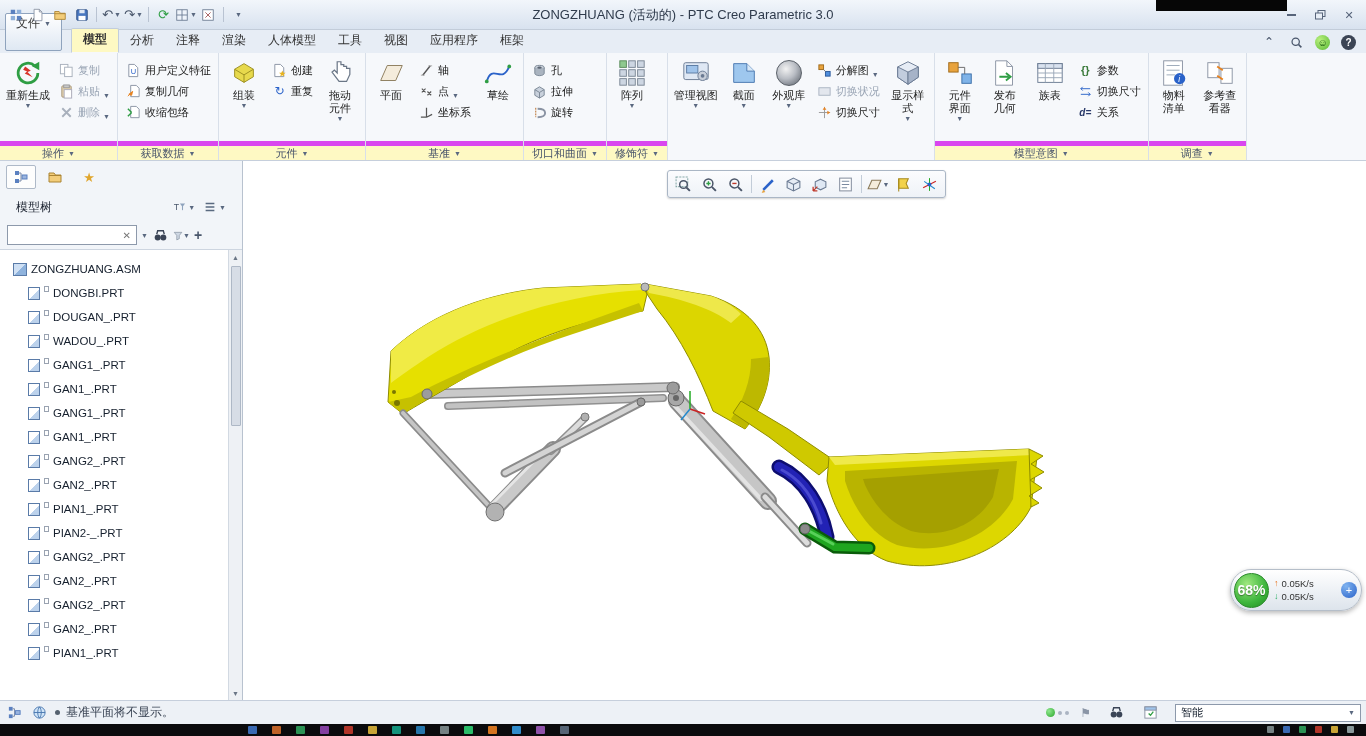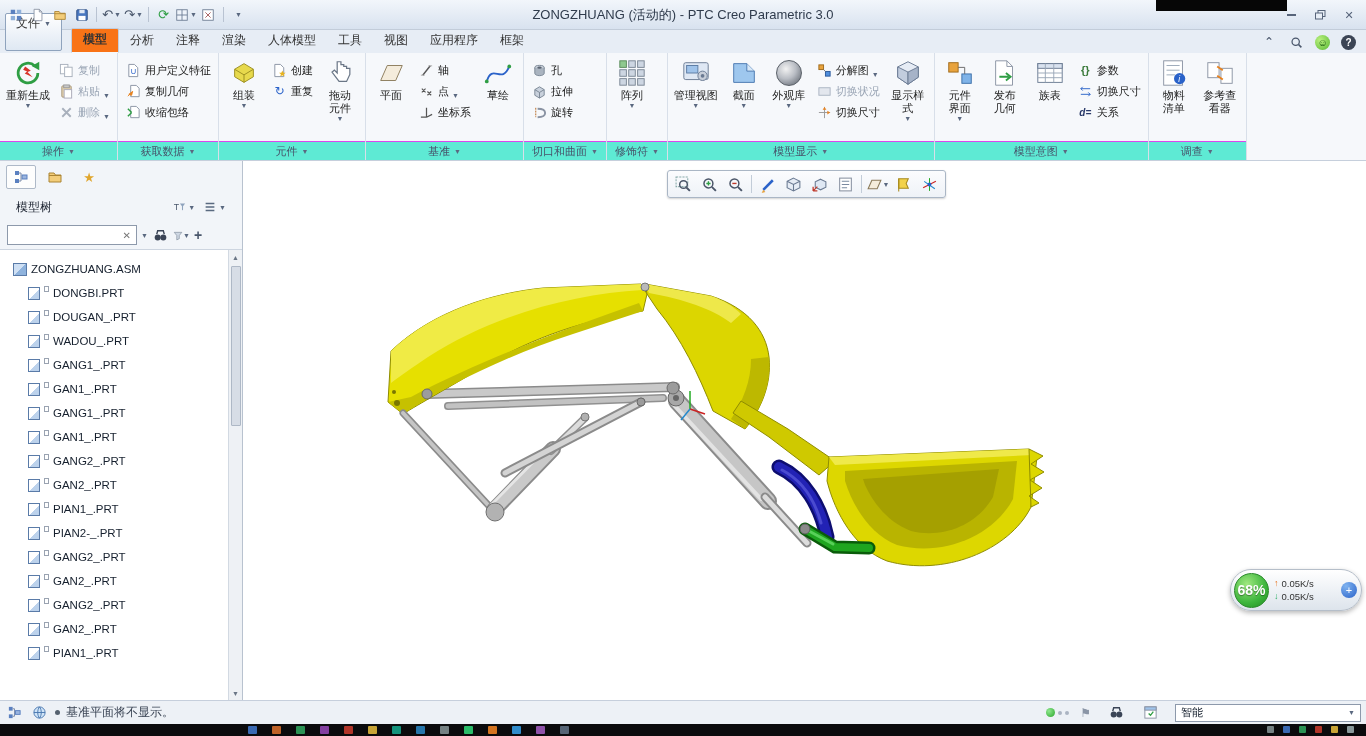--- a/index.html
+++ b/index.html
@@ -17,32 +17,32 @@
 .title-text{position:absolute;left:250px;right:250px;text-align:center;font-size:13px;color:#2f3b4c;line-height:30px;white-space:nowrap;pointer-events:none}
 .win-controls{position:absolute;right:4px;top:6px;display:flex;gap:3px;z-index:4}
 .win-btn{width:26px;height:18px;display:flex;align-items:center;justify-content:center;color:#57647a;font-size:11px;border-radius:2px}
 .minbar{width:9px;height:2px;background:#57647a}
 .overlay-black{position:absolute;left:1156px;top:0;width:131px;height:11px;background:#060606;z-index:5}
 
 
 .tabrow{height:23px;flex:none;background:#e7edf5;display:flex;align-items:flex-end;padding-left:5px;position:relative}
 .tab{padding:2px 11px 4px;font-size:12px;color:#333;white-space:nowrap;display:flex;align-items:center;gap:4px}
 .tab-file{border:1px solid #8fa3bd;background:linear-gradient(#fff,#dfe8f3);border-radius:2px;margin:0 9px 2px 0;padding:1px 10px 18px}
-.tab-active{background:#f97316;border:1px solid #c2cddc;border-bottom:1px solid #f6f8fb;border-radius:2px 2px 0 0;font-weight:bold;z-index:2}
+.tab-active{background:#fef9c3;border:1px solid #c2cddc;border-bottom:1px solid #f6f8fb;border-radius:2px 2px 0 0;font-weight:bold;z-index:2}
 .tabrow-right{position:absolute;right:10px;bottom:3px;display:flex;gap:11px;align-items:center}
 .mini-ic{width:16px;height:16px;display:flex;align-items:center;justify-content:center;color:#49566b;font-size:12px}
 .mini-ic svg{width:13px;height:13px}
 .smiley{width:15px;height:15px;border-radius:50%;background:radial-gradient(circle at 5px 5px,#b9f07e,#58b832);color:#1d5c12;font-size:10px;display:flex;align-items:center;justify-content:center}
 .helpdot{width:15px;height:15px;border-radius:50%;background:#3b4454;color:#fff;font-size:10px;font-weight:bold;display:flex;align-items:center;justify-content:center}
 
 
 .ribbon{flex:none;height:108px;background:#f6f8fb;display:flex;align-items:stretch;border-bottom:1px solid #c6cfdc;overflow:hidden}
 .group{display:flex;flex-direction:column;border-right:1px solid #d8dfe9;flex:none}
 .gbody{flex:1;display:flex;align-items:flex-start;padding:3px 3px 0;gap:1px}
-.glabel{height:19px;flex:none;background:#5eead4;border-top:1px solid #d946ef;display:flex;align-items:center;justify-content:center;font-size:11px;color:#47536a;gap:4px;padding:0 8px;white-space:nowrap}
+.glabel{height:19px;flex:none;background:#fef9c3;border-top:5px solid #d946ef;display:flex;align-items:center;justify-content:center;font-size:11px;color:#47536a;gap:4px;padding:0 8px;white-space:nowrap}
 .bigbtn{display:flex;flex-direction:column;align-items:center;min-width:44px;padding:1px 3px;border-radius:2px}
 .bigbtn .lbl{font-size:11px;line-height:13px;text-align:center;white-space:nowrap}
 .lbl-2col{width:26px !important;white-space:normal !important;word-break:break-all}
 .lbl-3col{width:40px !important;white-space:normal !important;word-break:break-all}
 .stack{display:flex;flex-direction:column;padding-top:1px}
 .smallbtn{display:flex;align-items:flex-end;gap:3px;height:21px;padding:0 4px;font-size:11px;white-space:nowrap;border-radius:2px}
 .disabled{color:#9aa5b5}
 .i16{width:17px;height:16px;flex:none;display:flex;align-items:center;justify-content:center}
 .i16 svg{width:15px;height:15px}
 .i32{width:34px;height:32px;display:flex;align-items:center;justify-content:center}
@@ -565,24 +565,20 @@
               <svg viewBox="0 0 32 32">
                 <path d="M16 4l11 5.5v11L16 28 5 20.5v-11z" fill="#e6ecf5" stroke="#6a7a92"></path>
                 <path d="M5 9.5l11 5.5v13L5 20.5z" fill="#c2cdde" stroke="#6a7a92"></path>
                 <path d="M27 9.5L16 15v13l11-7.5z" fill="#a6b3c8" stroke="#6a7a92"></path>
               </svg>
             </span>
           <span class="lbl lbl-3col">显示样式</span>
           <span class="caret">▼</span>
         </div>
       </div>
-      <div class="glabel">
-          <span>模型显示</span>
-          <span class="caret">▼</span>
-        </div>
     </div>
 
     <div class="group">
       <div class="gbody">
         <div class="bigbtn">
           <span class="i32">
               <svg viewBox="0 0 32 32">
                 <rect x="4" y="5" width="10" height="10" fill="#e8a33d" stroke="#a06a1a"></rect>
                 <rect x="18" y="17" width="10" height="10" fill="#7fb3e8" stroke="#3a6ea8"></rect>
                 <path d="M14 10h7v7" fill="none" stroke="#666"></path>

